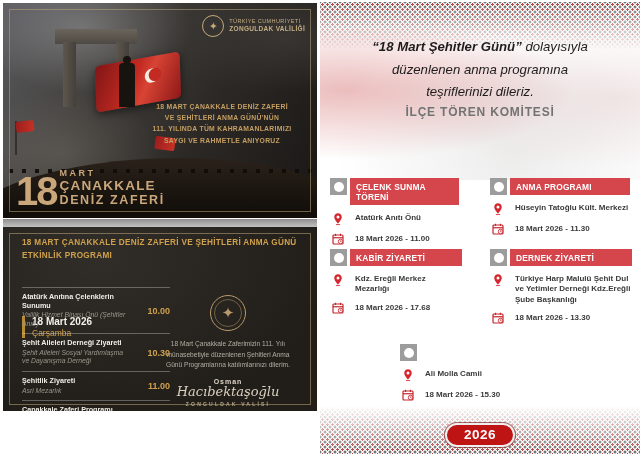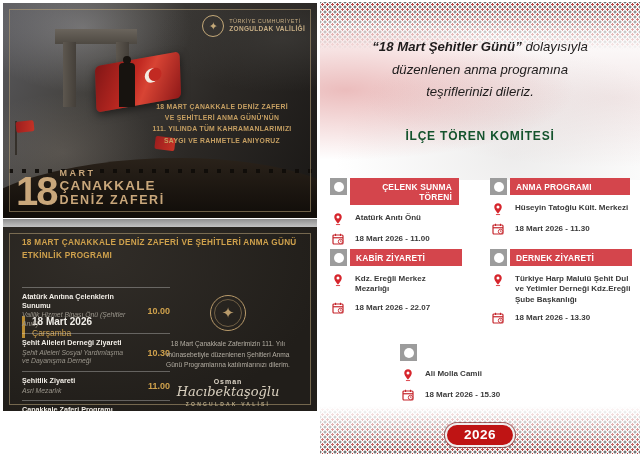--- a/index.html
+++ b/index.html
@@ -87,38 +87,38 @@
   .dots-bottom { position:absolute; bottom:0; left:0; right:0; height:52px; }
   .dots-bottom-fade { position:absolute; inset:0; background:linear-gradient(to top, rgba(255,255,255,0) 0%, #fff 92%); }
   .photo-hint { position:absolute; top:30px; left:0; right:0; height:150px; pointer-events:none;
                 background:radial-gradient(ellipse at 8% 40%, rgba(190,35,35,.30), transparent 55%),
                            radial-gradient(ellipse at 60% 85%, rgba(130,125,122,.14), transparent 65%),
                            radial-gradient(ellipse at 92% 45%, rgba(150,60,60,.12), transparent 60%); }
 
   .headline { position:absolute; top:36px; left:0; width:100%; text-align:center; z-index:2;
               color:#1e1c1c; font-style:italic; font-size:13.2px; line-height:1.72; font-weight:500; }
   .headline .q { font-weight:800; }
-  .committee { position:absolute; top:129px; left:0; width:100%; text-align:center; z-index:2;
-               color:#14532d; font-weight:800; font-size:12px; letter-spacing:.8px; }
+  .committee { position:absolute; top:105px; left:0; width:100%; text-align:center; z-index:2;
+               color:#737373; font-weight:800; font-size:12px; letter-spacing:.8px; }
 
   .event-card { position:absolute; z-index:2; }
   .ev-head { display:flex; align-items:stretch; gap:3px; }
   .ev-bullet { width:17px; min-width:17px; height:17px; background:#9c9c9c; display:flex; align-items:center; justify-content:center; }
   .ev-bullet i { width:10px; height:10px; border-radius:50%; background:#fff; }
   .ev-banner { background:#d4454c; color:#fff; font-weight:bold; font-size:8.4px; letter-spacing:.2px;
                padding:4px 7px 3px 6px; flex:1; display:flex; align-items:center; }
   .ev-row { display:flex; gap:11px; margin-top:7px; align-items:flex-start; padding-left:2px; }
   .ev-row .txt { font-size:8px; font-weight:bold; color:#3a3a3a; line-height:1.3; padding-top:1px; }
   .icon-box { width:12px; min-width:12px; display:flex; justify-content:center; }
 
   .year-badge { position:absolute; bottom:7px; left:50%; transform:translateX(-50%); z-index:3;
                 background:#bf1414; color:#fff; font-weight:800; font-size:13.5px; letter-spacing:.5px;
                 padding:2px 17px 3px; border-radius:13px; border:2px solid #efefef; box-shadow:0 0 0 1px rgba(120,10,10,.6); }
 
-  .ev-c1 { left:10px;  top:178px; width:129px;text-align:right; }
+  .ev-c1 { left:10px;  top:178px; width:129px; }
   .ev-c2 { left:170px; top:178px; width:140px; }
   .ev-c3 { left:10px;  top:249px; width:132px; }
   .ev-c4 { left:170px; top:249px; width:142px; }
   .ev-c5 { left:80px;  top:344px; width:152px; }
 </style>
 </head>
 <body>
 
 <div class="stage">
 
@@ -314,21 +314,21 @@
         <span class="icon-box">
             <svg width="12" height="12" viewBox="0 0 24 24">
               <rect x="2" y="4" width="20" height="18" rx="2" fill="none" stroke="#c5262c" stroke-width="2.4"></rect>
               <line x1="2" y1="9.5" x2="22" y2="9.5" stroke="#c5262c" stroke-width="2.4"></line>
               <line x1="7" y1="1.5" x2="7" y2="6" stroke="#c5262c" stroke-width="2.4"></line>
               <line x1="17" y1="1.5" x2="17" y2="6" stroke="#c5262c" stroke-width="2.4"></line>
               <circle cx="17" cy="17" r="4.4" fill="#fff" stroke="#c5262c" stroke-width="1.8"></circle>
               <path d="M17 14.8v2.4h2" fill="none" stroke="#c5262c" stroke-width="1.5"></path>
             </svg>
           </span>
-        <span class="txt">18 Mart 2026 - 22.07</span>
+        <span class="txt">18 Mart 2026 - 17.68</span>
       </div>
     </div>
 
     <div class="event-card ev-c4">
       <div class="ev-head">
         <div class="ev-bullet">
             <i></i>
           </div>
         <div class="ev-banner">DERNEK ZİYARETİ</div>
       </div>

